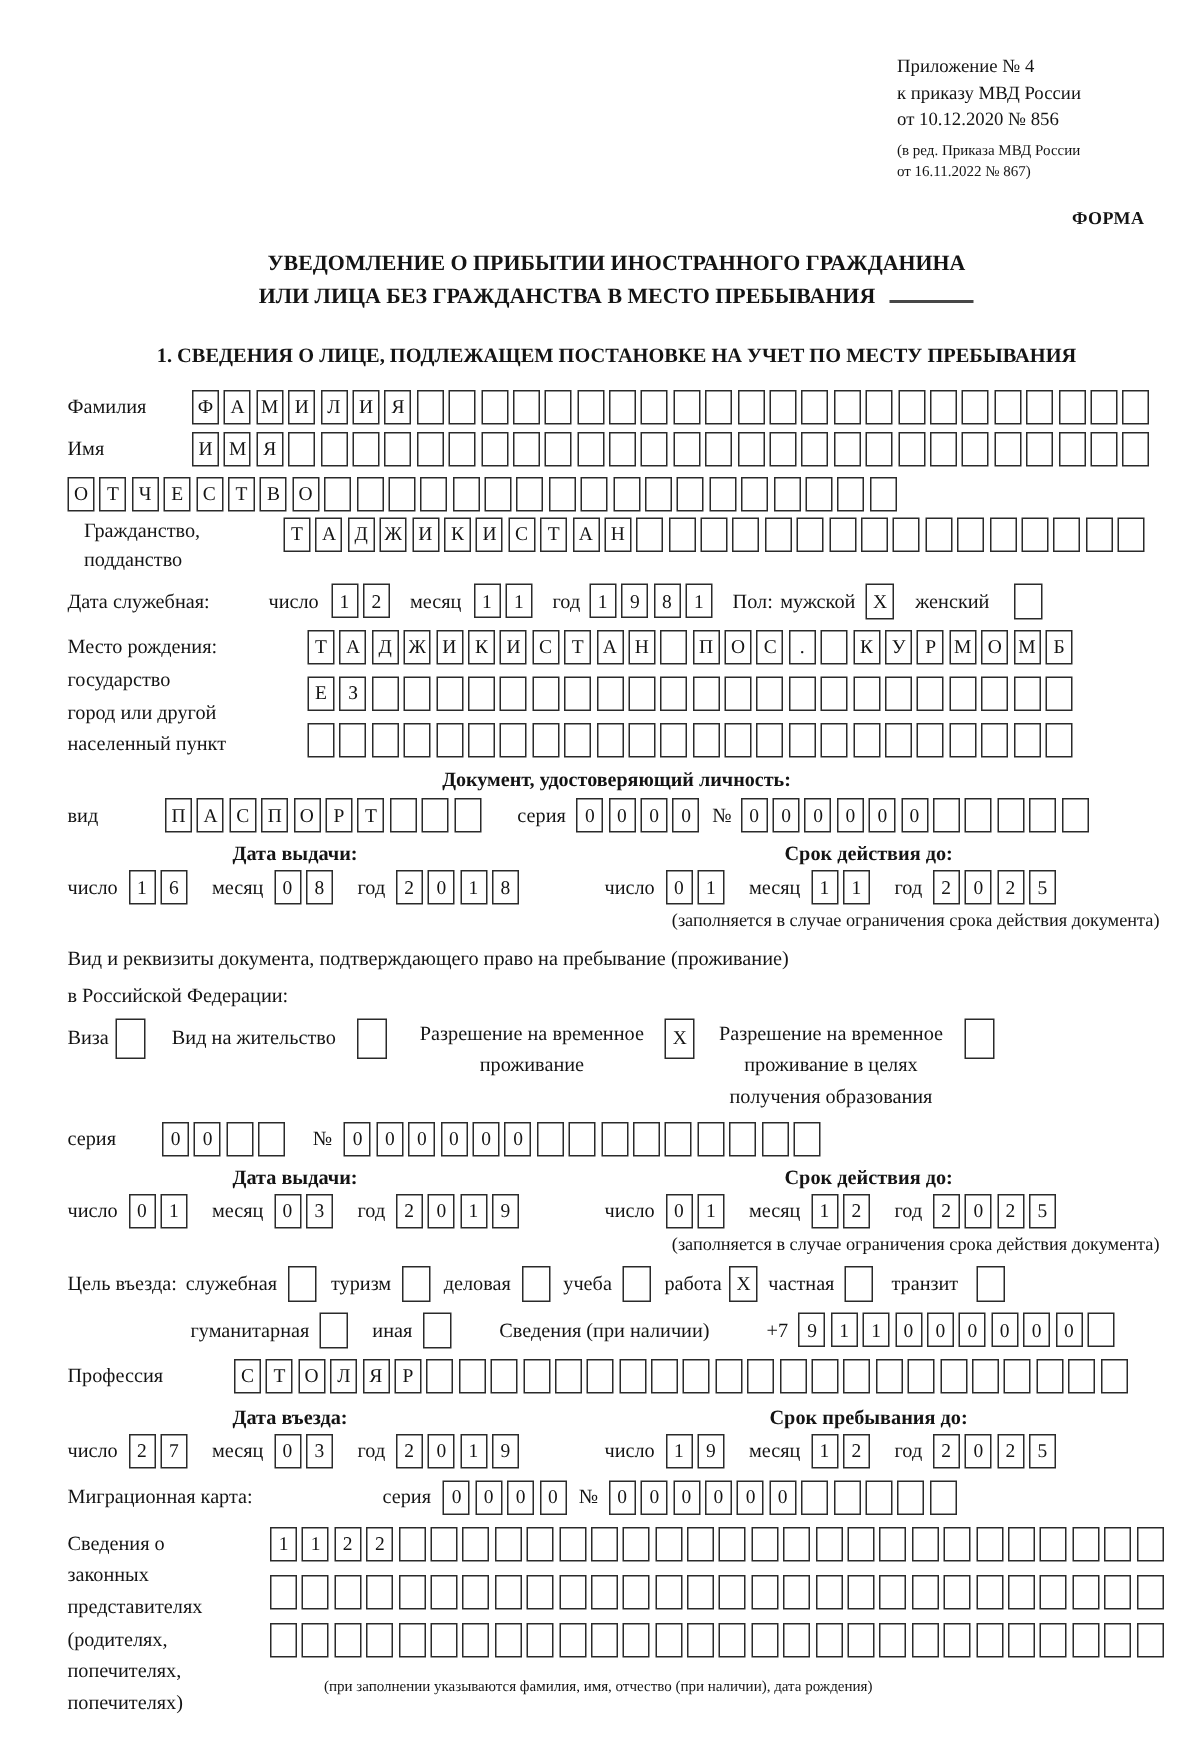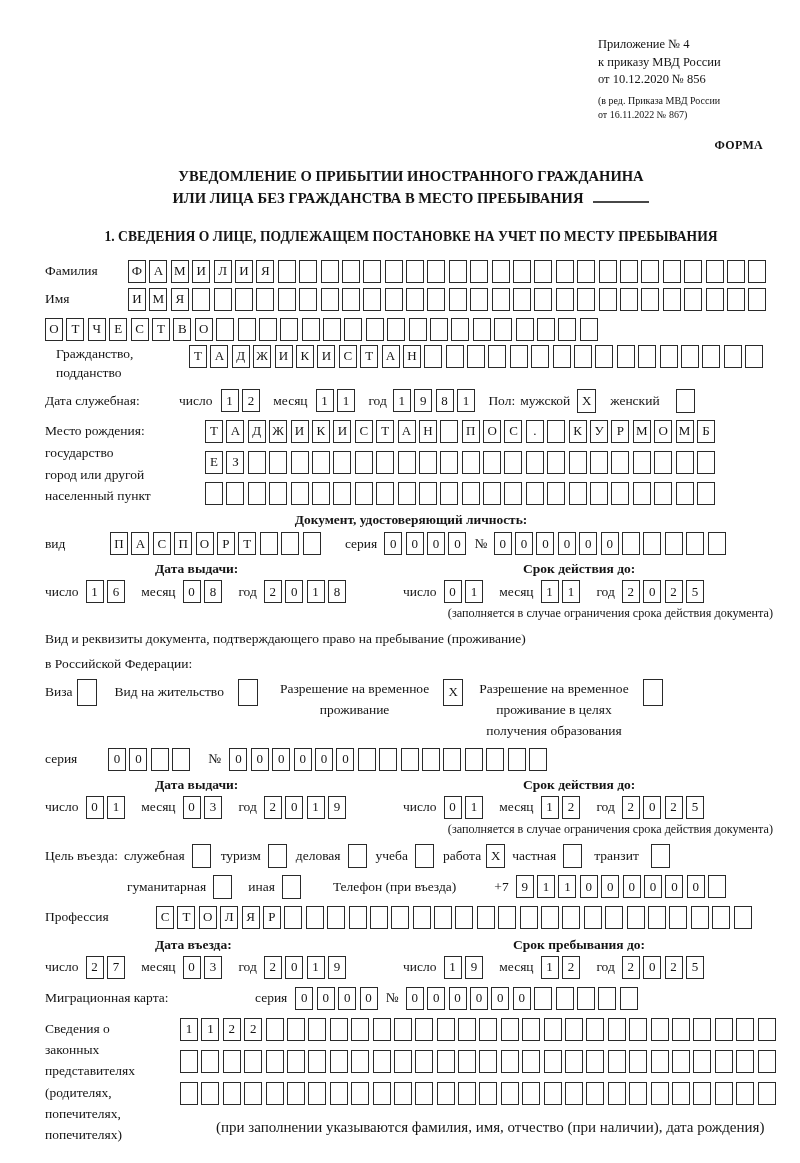--- a/index.html
+++ b/index.html
@@ -520,21 +520,21 @@
     <span class="box cb"></span>
     <span style="margin-left:12px;">транзит</span>
     <span class="box cb" style="margin-left:12px;"></span>
   </div>
 
   <div class="rowc" style="margin-top:7px;">
     <span style="margin-left:82px;">гуманитарная</span>
     <span class="box cb"></span>
     <span style="margin-left:16px;">иная</span>
     <span class="box cb"></span>
-    <span style="margin-left:32px;">Телефон (при въезда)</span>
+    <span style="margin-left:32px;">Сведения (при наличии)</span>
     <span style="margin:0 7px 0 38px;">+7</span>
     <span class="boxes">
         <span class="box">9</span>
         <span class="box">1</span>
         <span class="box">1</span>
         <span class="box">0</span>
         <span class="box">0</span>
         <span class="box">0</span>
         <span class="box">0</span>
         <span class="box">0</span>
@@ -742,17 +742,17 @@
           <span class="box"></span>
           <span class="box"></span>
           <span class="box"></span>
           <span class="box"></span>
           <span class="box"></span>
           <span class="box"></span>
           <span class="box"></span>
           <span class="box"></span>
           <span class="box"></span>
         </div>
-      <div style="font-size:15px; margin:14px 0 0 36px;">(при заполнении указываются фамилия, имя, отчество (при наличии), дата рождения)</div>
+      <div style="font-size:10px; margin:14px 0 0 36px;">(при заполнении указываются фамилия, имя, отчество (при наличии), дата рождения)</div>
     </div>
   </div>
 
 </div>
 
 </body></html>

